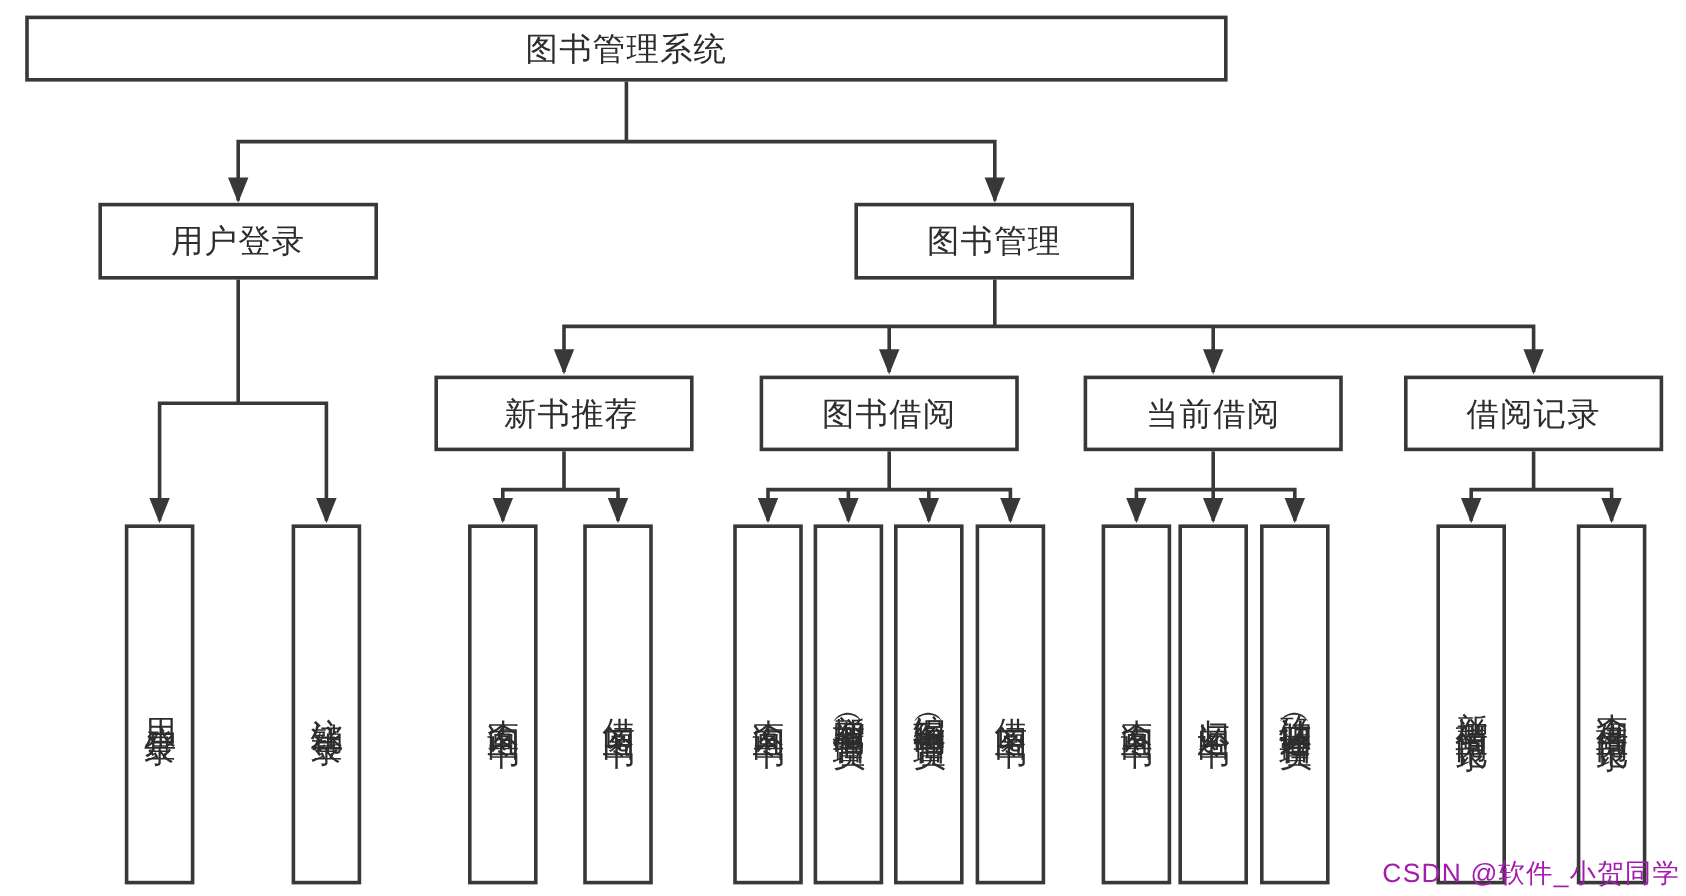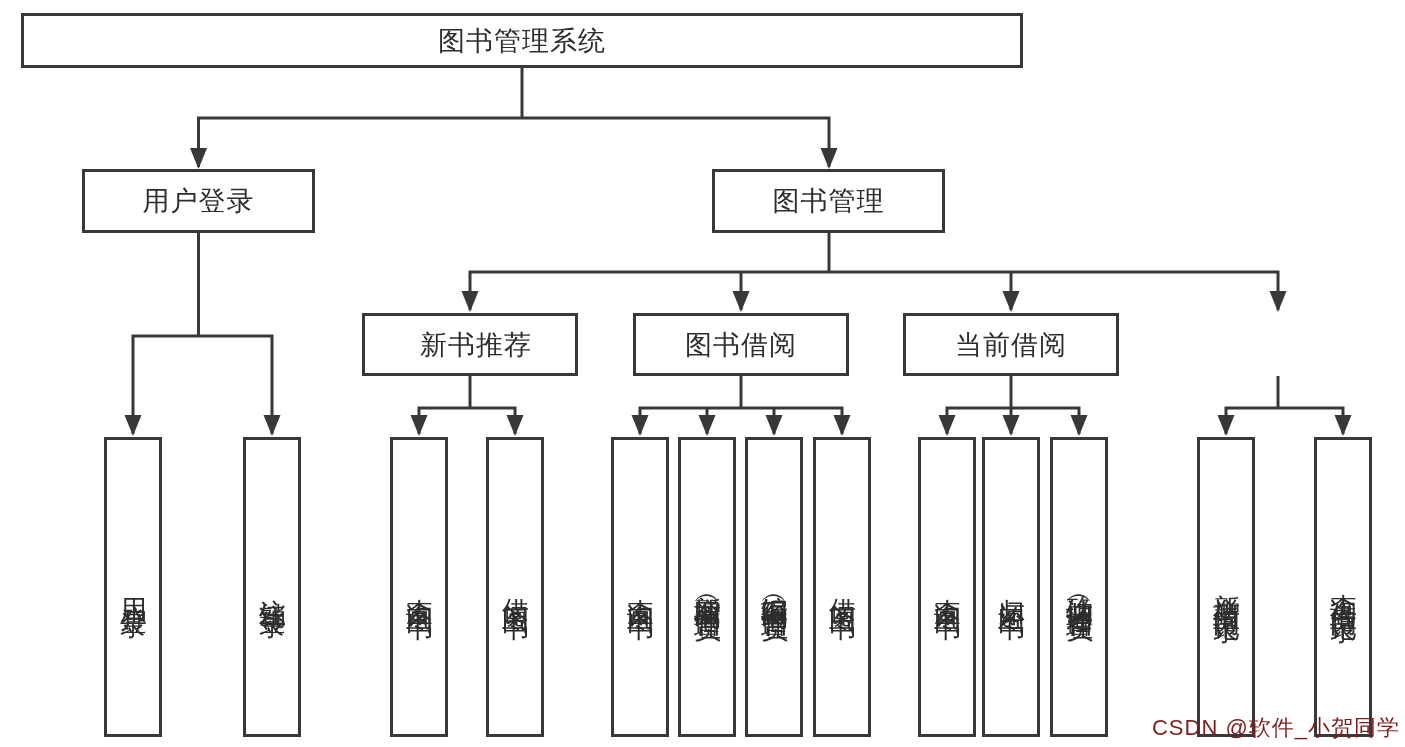--- a/index.html
+++ b/index.html
@@ -37,21 +37,21 @@
     writing-mode: vertical-rl;
     text-orientation: mixed;
     letter-spacing: 5px;
     line-height: 1;
   }
   .watermark {
     position: absolute;
     right: 5px;
     bottom: 4px;
     font-size: 22px;
-    color: #7f1d1d;
+    color: #a21caf;
     letter-spacing: 1px;
     white-space: nowrap;
   }
 </style>
 </head>
 <body>
 
 <div id="canvas">
 
   <svg id="edges" viewBox="0 0 1405 747" xmlns="http://www.w3.org/2000/svg">
@@ -106,20 +106,21 @@
   </svg>
 
   <div class="hbox" style="left:21px; top:13px; width:1002px; height:55px;">图书管理系统</div>
 
   <div class="hbox" style="left:82px; top:169px; width:233px; height:64px;">用户登录</div>
   <div class="hbox" style="left:712px; top:169px; width:233px; height:64px;">图书管理</div>
 
   <div class="hbox" style="left:362px; top:313px; width:216px; height:63px;padding-left:12px;">新书推荐</div>
   <div class="hbox" style="left:903px; top:313px; width:216px; height:63px;">当前借阅</div>
   <div class="hbox" style="left:633px; top:313px; width:216px; height:63px;">图书借阅</div>
+  <div class="hbox" style="left:1170px; top:313px; width:216px; height:63px;">借阅记录</div>
 
   <div class="vbox" style="left:104px; top:437px; width:58px; height:300px;">用户登录</div>
   <div class="vbox" style="left:243px; top:437px; width:58px; height:300px;">注销登录</div>
 
   <div class="vbox" style="left:390px; top:437px; width:58px; height:300px;">查询图书</div>
   <div class="vbox" style="left:486px; top:437px; width:58px; height:300px;">借阅图书</div>
 
   <div class="vbox" style="left:611px; top:437px; width:58px; height:300px;">查询图书</div>
   <div class="vbox" style="left:678px; top:437px; width:58px; height:300px; letter-spacing:3px;">新增图书（管理员）</div>
   <div class="vbox" style="left:745px; top:437px; width:58px; height:300px; letter-spacing:3px;">编辑图书（管理员）</div>

